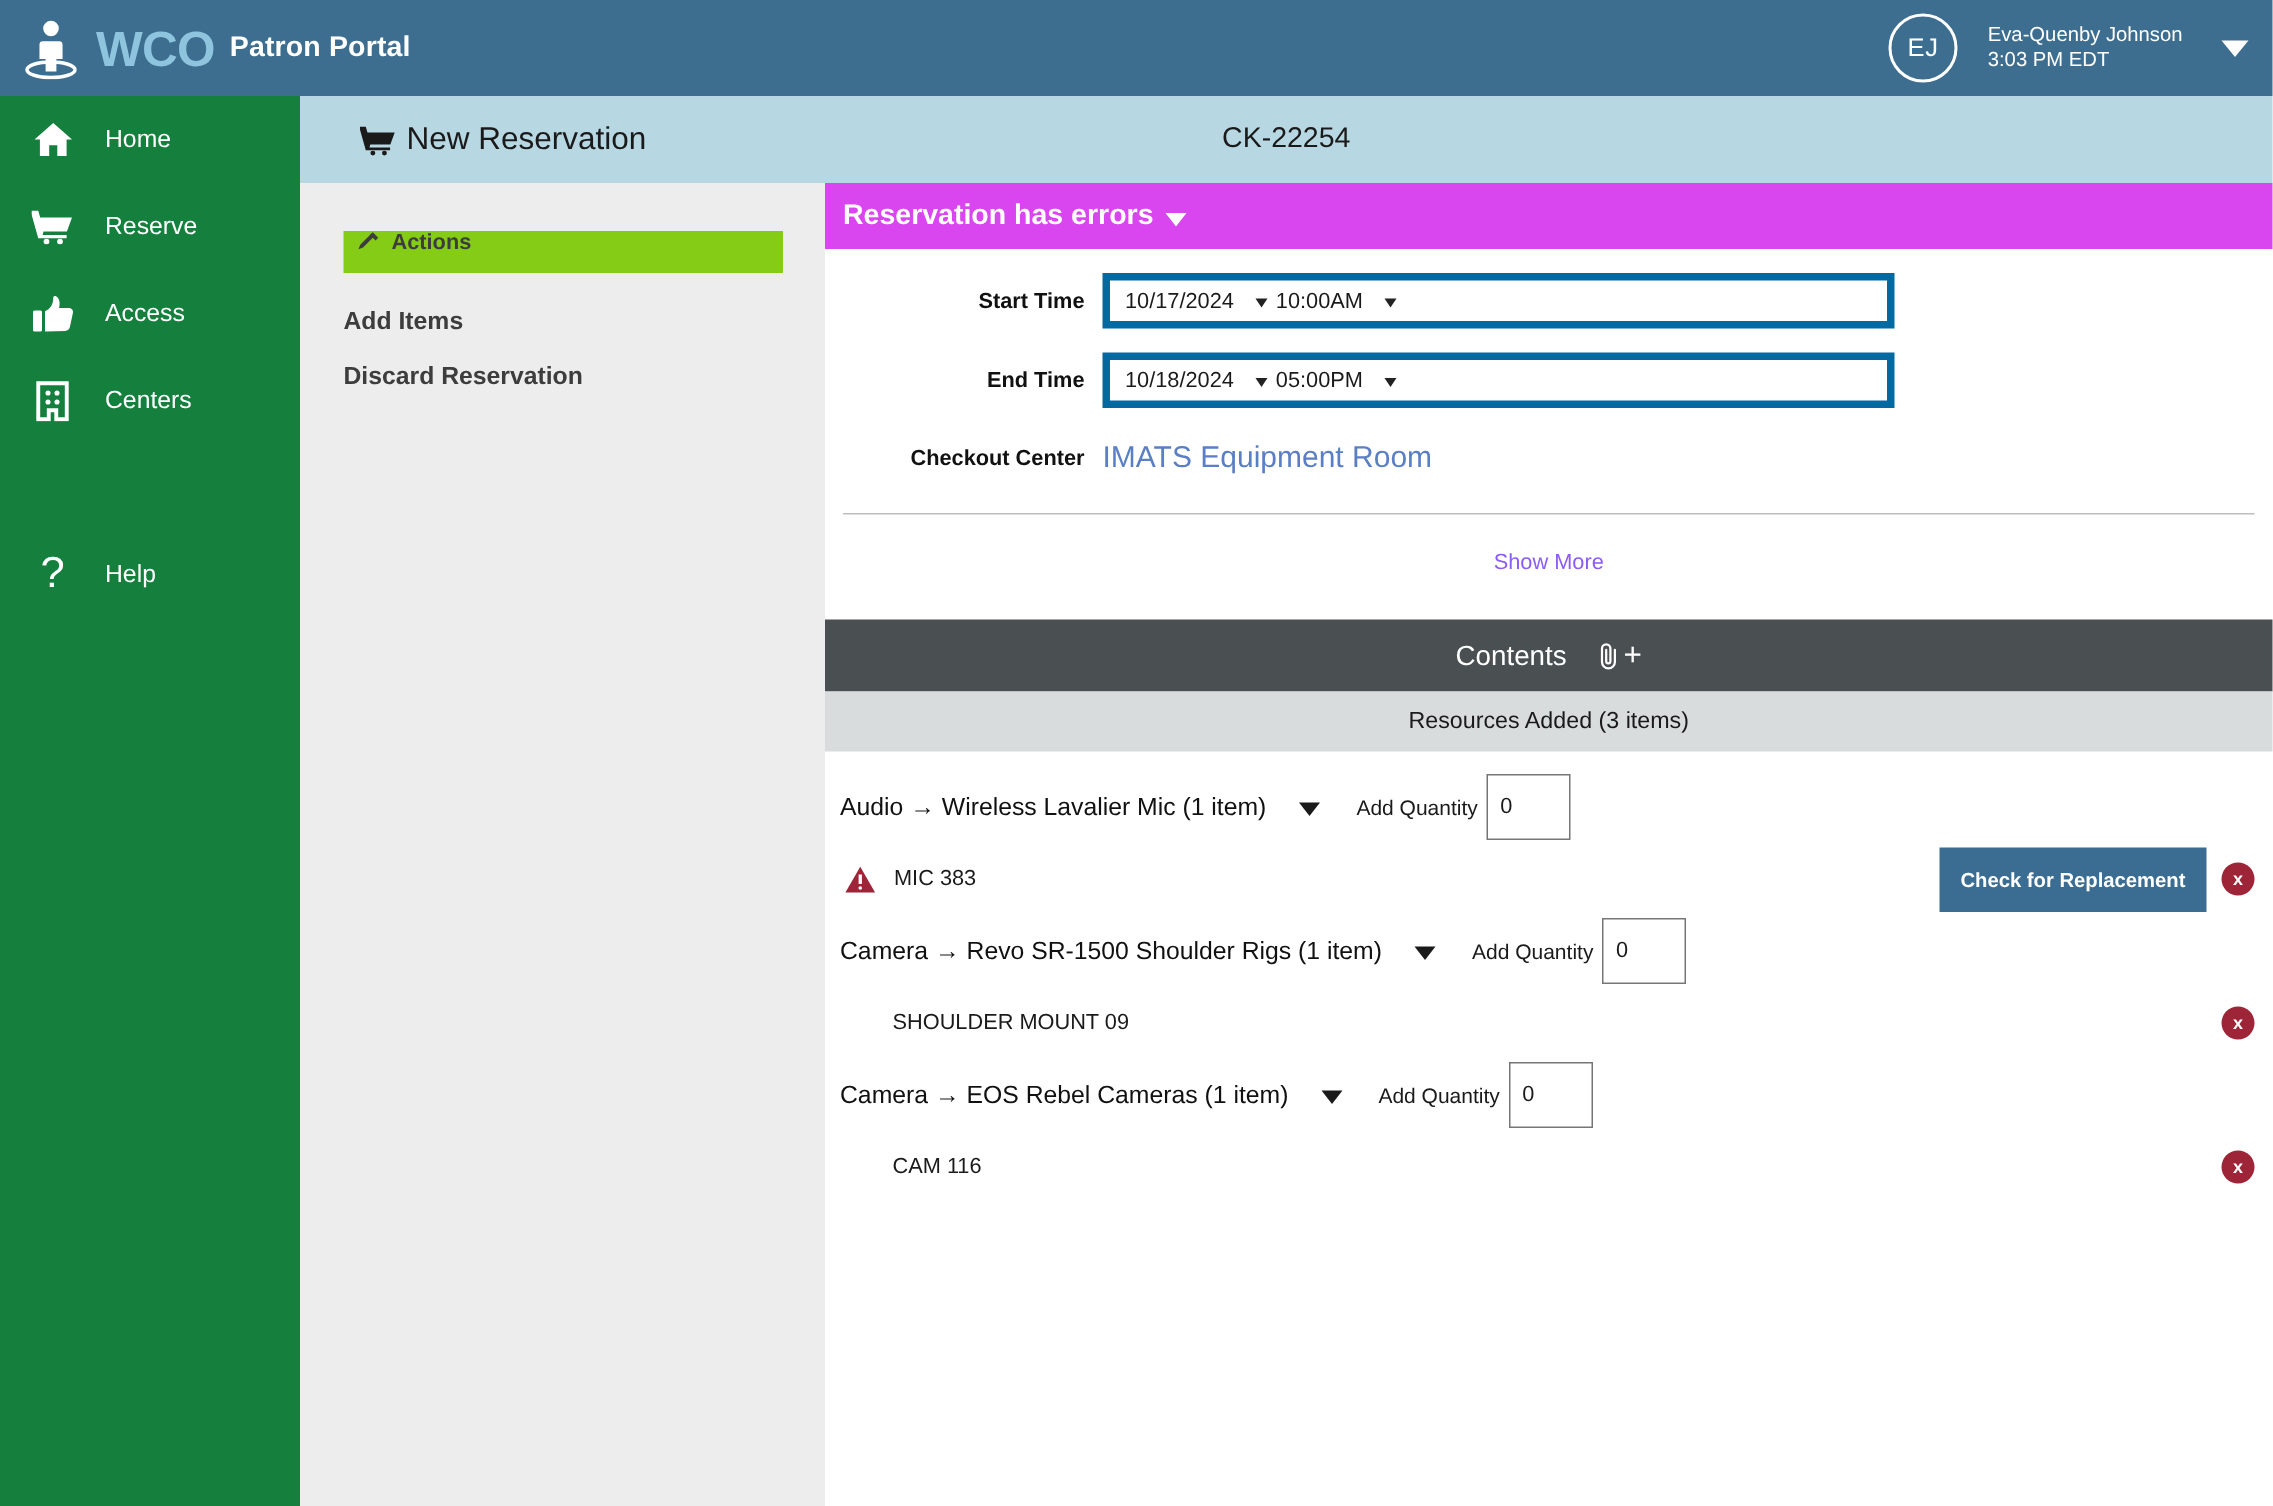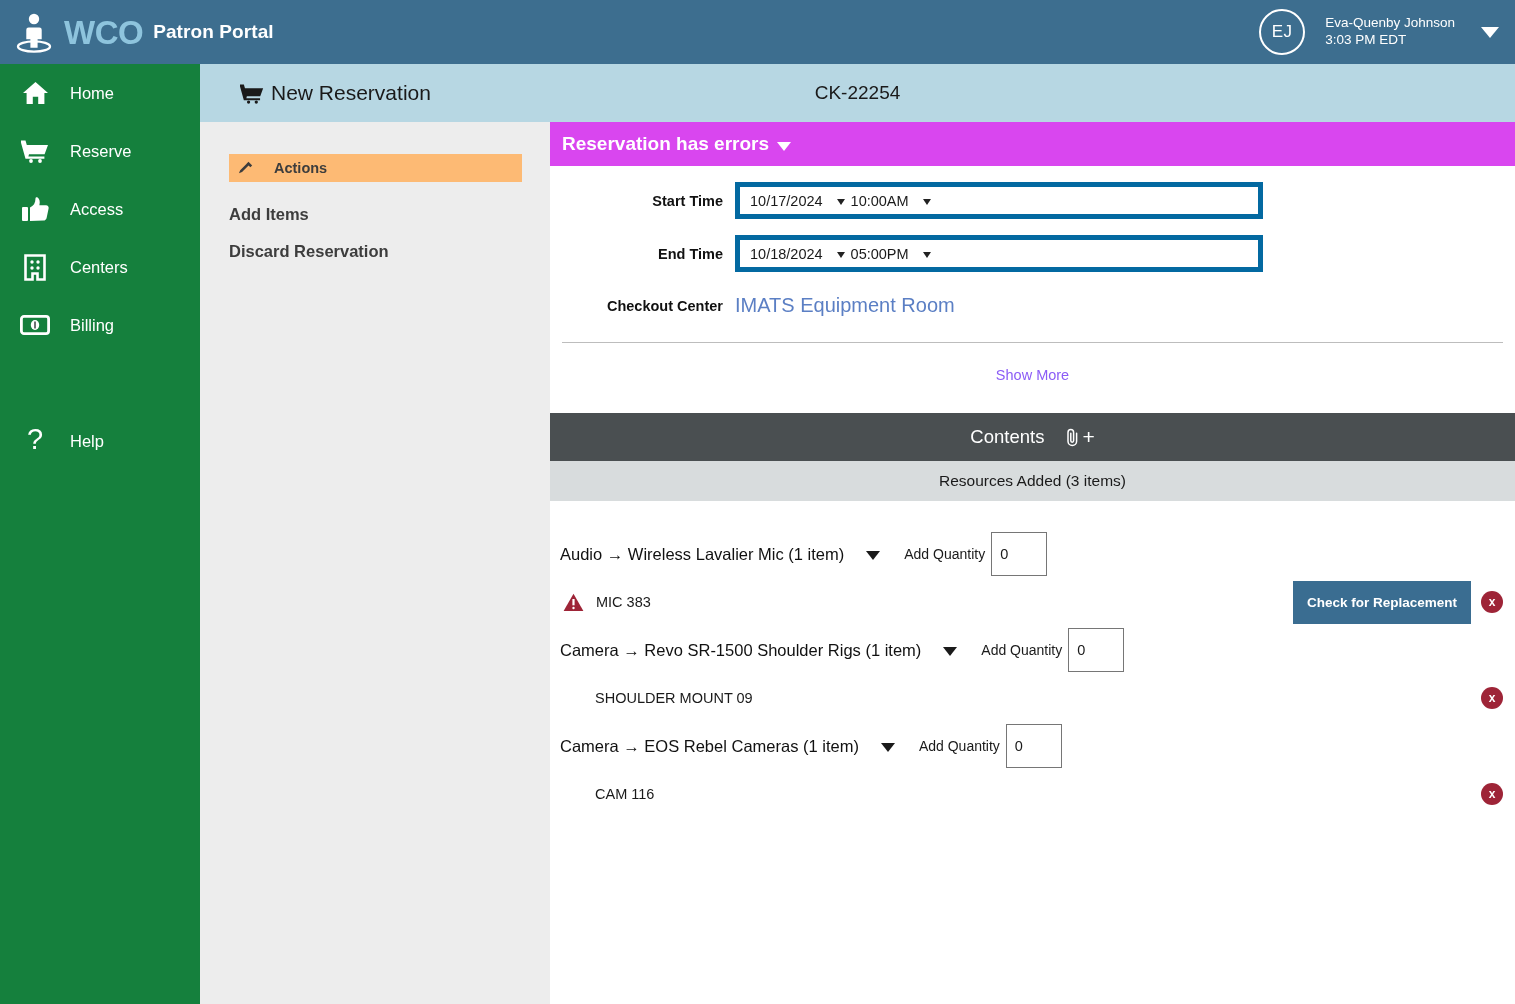--- a/index.html
+++ b/index.html
@@ -131,24 +131,24 @@
   
   .actions-panel {
     position: absolute;
     top: 122px; left: 200px;
     width: 350px; height: 882px;
     background: #ededed;
   }
   .actions-head {
     margin: 32px 28px 0 29px;
     height: 28px;
-    background: #fdba74;
-    display: flex;
-    align-items: center;
-    gap: 21px;
+    background: #84cc16;
+    display: flex;
+    align-items: flex-start;
+    gap: 8px;
     padding-left: 9px;
   }
   .actions-head-label {
     font-size: 14.5px;
     font-weight: bold;
     color: #3d3d3d;
   }
   .action-link {
     margin: 0 0 0 29px;
     font-size: 16.5px;
@@ -270,21 +270,21 @@
   .resources-bar {
     height: 40px;
     background: #d8dcdd;
     display: flex;
     align-items: center;
     justify-content: center;
     font-size: 15.5px;
     color: #1a1a1a;
   }
 
-  .res-list { position: relative; padding-top: 26px; }
+  .res-list { position: relative; padding-top: 10px; }
 
   .res-row {
     display: flex;
     align-items: center;
     padding-left: 10px;
     gap: 0;
     height: 54px;
   }
   .res-name {
     font-size: 16.5px;
@@ -429,30 +429,20 @@
         <path d="M1.5 1.5 h19 v24 h-7 v-6 h-5 v6 h-7 z" fill="none" stroke="#fff" stroke-width="2.6"></path>
         <circle cx="8" cy="8" r="1.7" fill="#fff"></circle>
         <circle cx="14" cy="8" r="1.7" fill="#fff"></circle>
         <circle cx="8" cy="14" r="1.7" fill="#fff"></circle>
         <circle cx="14" cy="14" r="1.7" fill="#fff"></circle>
       </svg>
     </span>
     <span class="nav-label">Centers</span>
   </div>
 
-  <div class="nav-item">
-    <span class="nav-icon">
-      <svg width="30" height="20" viewBox="0 0 30 20">
-        <rect x="1.4" y="1.4" width="27.2" height="17.2" rx="2.6" fill="none" stroke="#fff" stroke-width="2.8"></rect>
-        <ellipse cx="15" cy="10" rx="4.2" ry="5" fill="#fff"></ellipse>
-        <rect x="14.2" y="6.5" width="1.6" height="7" fill="#4a4f51"></rect>
-      </svg>
-    </span>
-    <span class="nav-label">Billing</span>
-  </div>
 
   <div class="nav-item nav-help">
     <span class="nav-icon">
       <svg width="22" height="30" viewBox="0 0 22 30">
         <text x="11" y="23" font-family="Liberation Sans, sans-serif" font-size="29" fill="#fff" text-anchor="middle">?</text>
       </svg>
     </span>
     <span class="nav-label">Help</span>
   </div>
 </div>

